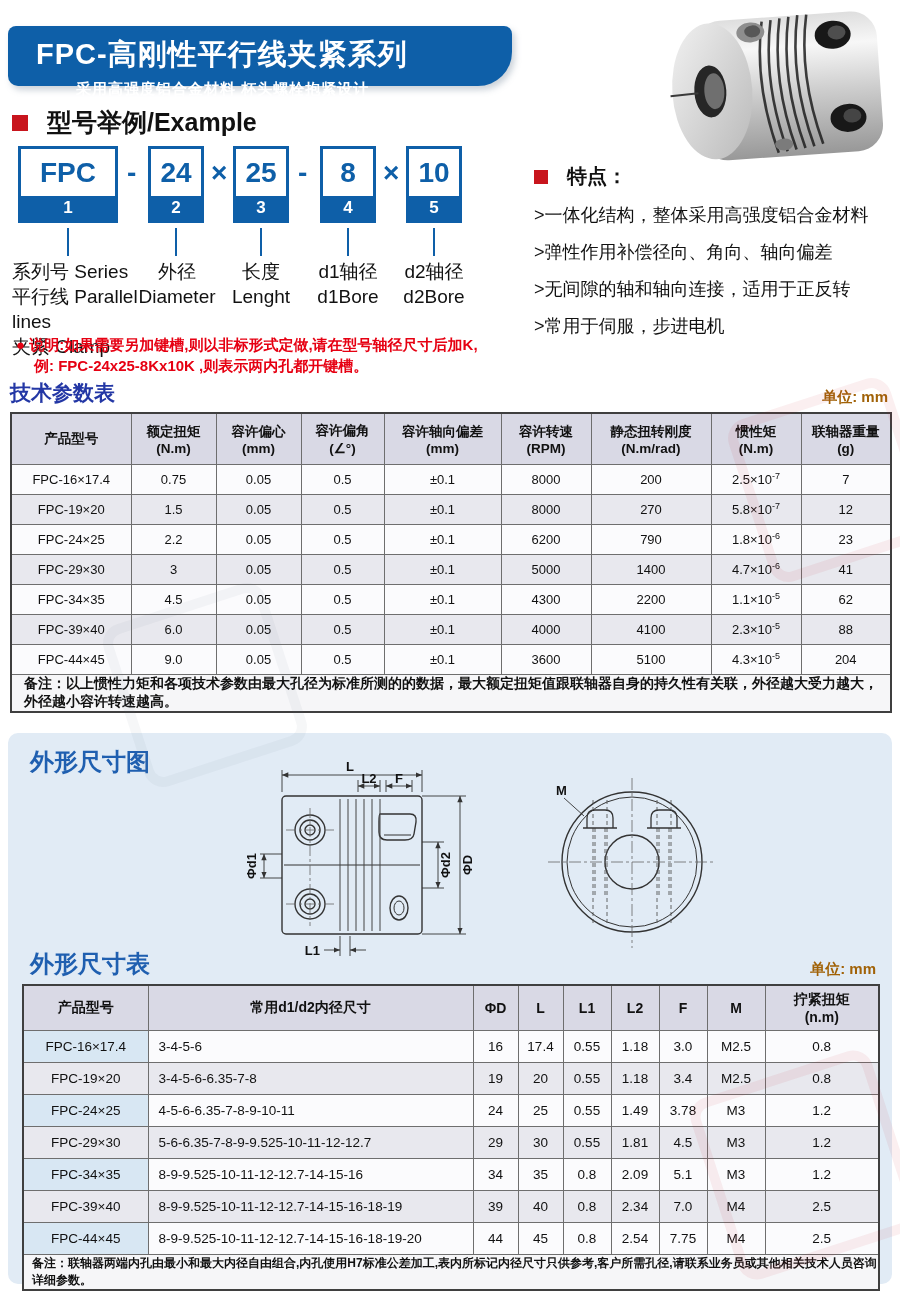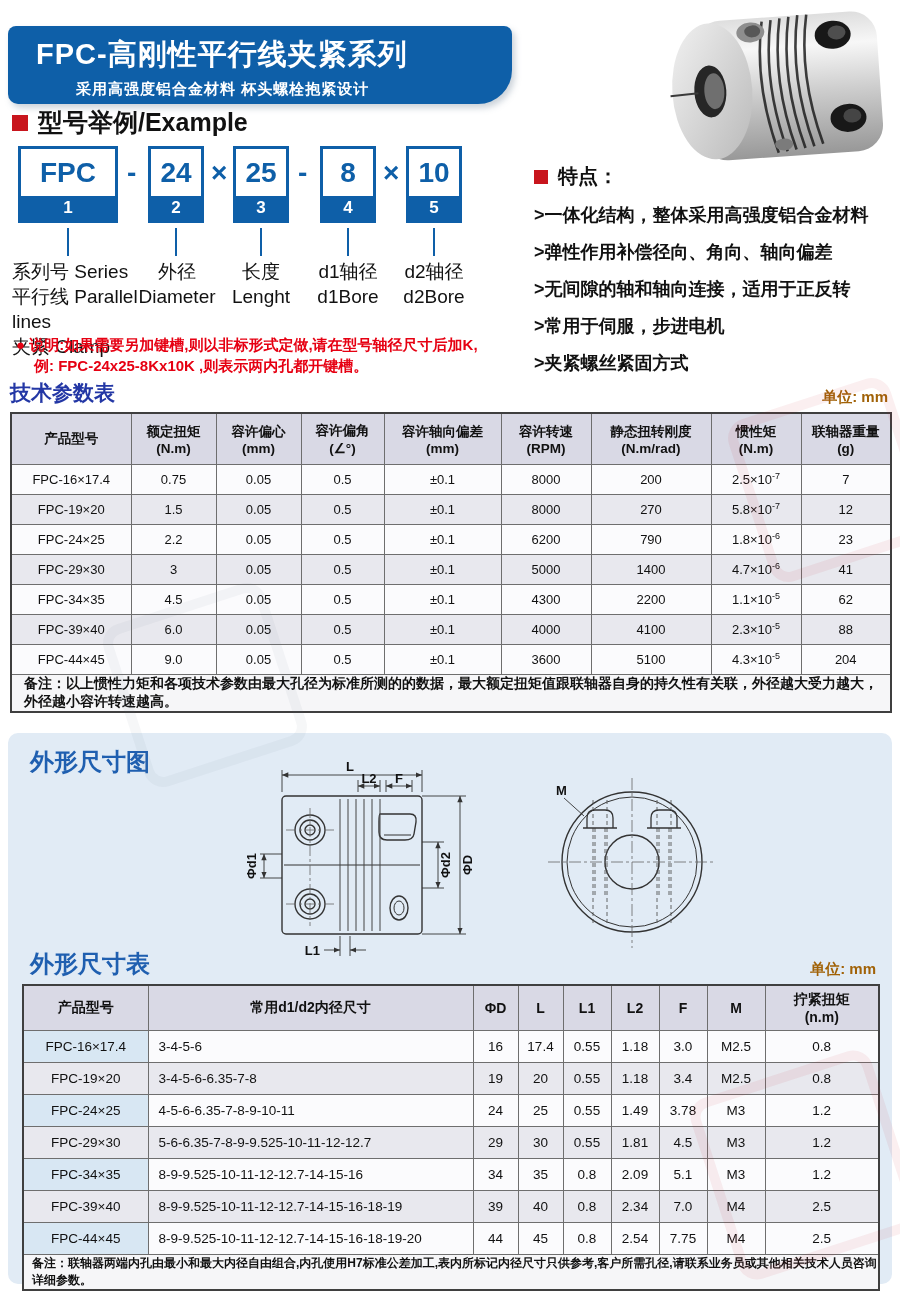--- a/index.html
+++ b/index.html
@@ -7,46 +7,46 @@
     --title-blue:#2337a5;
     --panel:#e1ebf5;
     --red:#e60012;
   }
   html,body{margin:0;padding:0;background:#fff;}
   #page{position:relative;width:900px;height:1292px;background:#fff;overflow:hidden;
         font-family:"Liberation Sans",sans-serif;color:#111;}
   .abs{position:absolute;}
 
   
-  .banner{left:8px;top:26px;width:504px;height:78px;background:var(--blue);
+  .banner{left:8px;top:26px;width:504px;height:60px;background:var(--blue);
           border-radius:8px 8px 34px 10px;color:#fff;box-sizing:border-box;
           padding:9px 0 0 28px;box-shadow:3px 4px 6px rgba(110,130,150,.35);}
   .banner-title{font-size:29px;font-weight:bold;letter-spacing:1px;}
   .banner-sub{font-size:15px;font-weight:bold;margin-top:5px;letter-spacing:1px;margin-left:40px;}
 
   
-  .sec-head{display:flex;align-items:center;gap:10px;font-weight:bold;}
+  .sec-head{display:flex;align-items:center;gap:19px;font-weight:bold;}
   .red-sq{width:16px;height:16px;background:#c8151d;flex:0 0 auto;}
   .example-head{left:12px;top:106px;font-size:25px;}
   .features-head{left:534px;top:163px;font-size:20px;}
   .features-head .red-sq{width:14px;height:14px;}
 
   
   .model-box{position:absolute;top:146px;border:3px solid var(--blue);background:#fff;text-align:center;box-sizing:border-box;}
   .model-box .val{height:47px;line-height:47px;font-size:28px;font-weight:bold;color:var(--blue);border-radius:15px;}
   .model-box .num{height:24px;line-height:24px;background:var(--blue);color:#fff;font-size:17px;font-weight:bold;}
   .model-sep{position:absolute;top:157px;color:var(--blue);font-size:28px;font-weight:bold;}
   .tick{position:absolute;top:228px;width:2px;height:28px;background:var(--blue);}
   .mlabel{position:absolute;top:259px;font-size:19px;line-height:25px;color:#111;}
   .mlabel.center{text-align:center;}
 
   .red-note{left:16px;top:334px;color:var(--red);font-size:15px;font-weight:bold;line-height:21px;}
   .red-note .indent{padding-left:18px;}
 
-  .feature-item{position:absolute;left:534px;width:366px;font-size:18px;font-weight:700;white-space:nowrap;}
+  .feature-item{position:absolute;left:534px;width:366px;font-size:18px;font-weight:400;white-space:nowrap;}
 
   
   .tbl-title{position:absolute;font-weight:bold;color:var(--title-blue);}
   #t1-title{left:10px;top:379px;font-size:21px;}
   #draw-title{left:30px;top:746px;font-size:24px;color:#1f5fb0;}
   #t2-title{left:30px;top:948px;font-size:24px;color:#1f5fb0;}
   .unit{position:absolute;font-size:15px;font-weight:bold;color:#a16207;}
   #unit1{right:12px;top:388px;}
   #unit2{right:24px;top:960px;}
 
@@ -192,21 +192,20 @@
   </div>
 
   <div class="abs sec-head features-head">
     <span class="red-sq"></span>
     <span>特点：</span>
   </div>
   <div class="feature-item" style="top:203px">&gt;一体化结构，整体采用高强度铝合金材料</div>
   <div class="feature-item" style="top:240px">&gt;弹性作用补偿径向、角向、轴向偏差</div>
   <div class="feature-item" style="top:277px">&gt;无间隙的轴和轴向连接，适用于正反转</div>
   <div class="feature-item" style="top:314px">&gt;常用于伺服，步进电机</div>
-  <div class="feature-item" style="top:351px">&gt;夹紧螺丝紧固方式</div>
 
   <div class="tbl-title" id="t1-title">技术参数表</div>
   <div class="unit" id="unit1">单位: mm</div>
   <table class="dtable" id="table1">
       <colgroup>
         <col style="width: 120px;">
         <col style="width: 85px;">
         <col style="width: 85px;">
         <col style="width: 83px;">
         <col style="width: 117px;">

